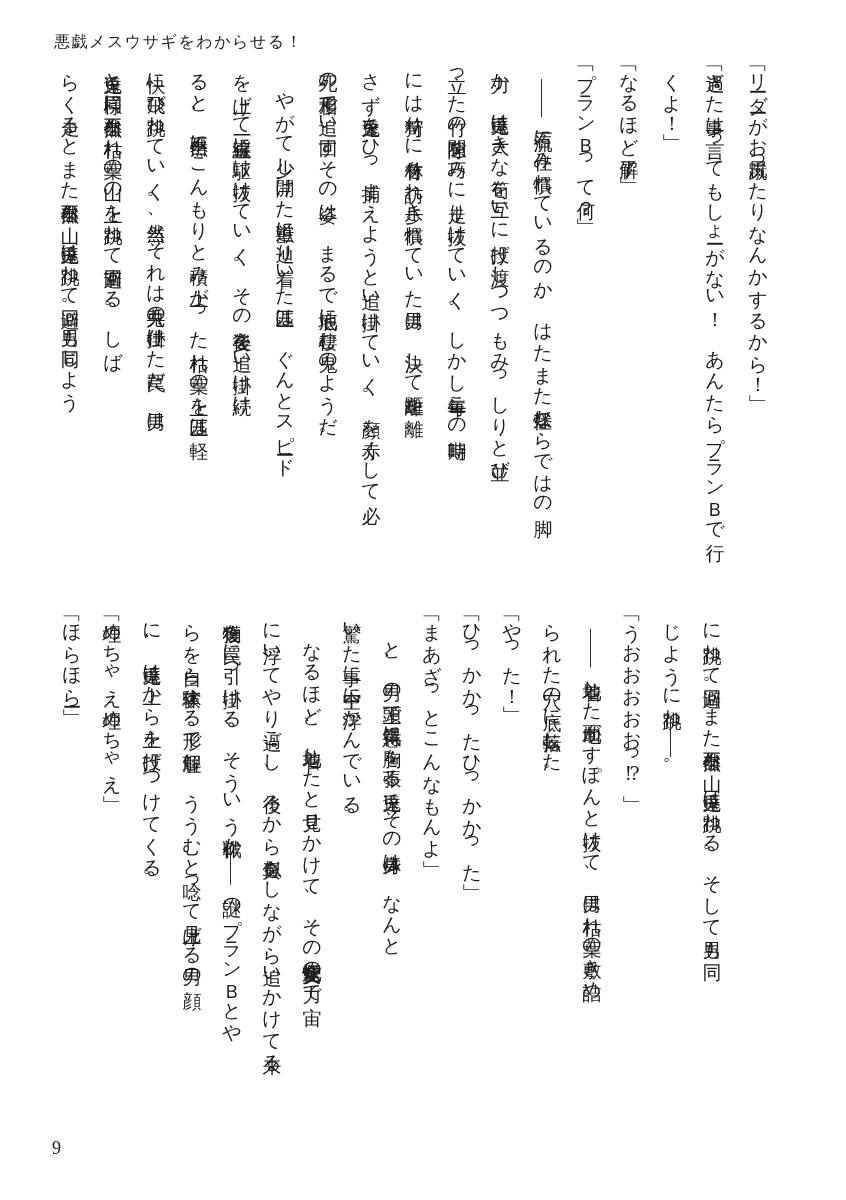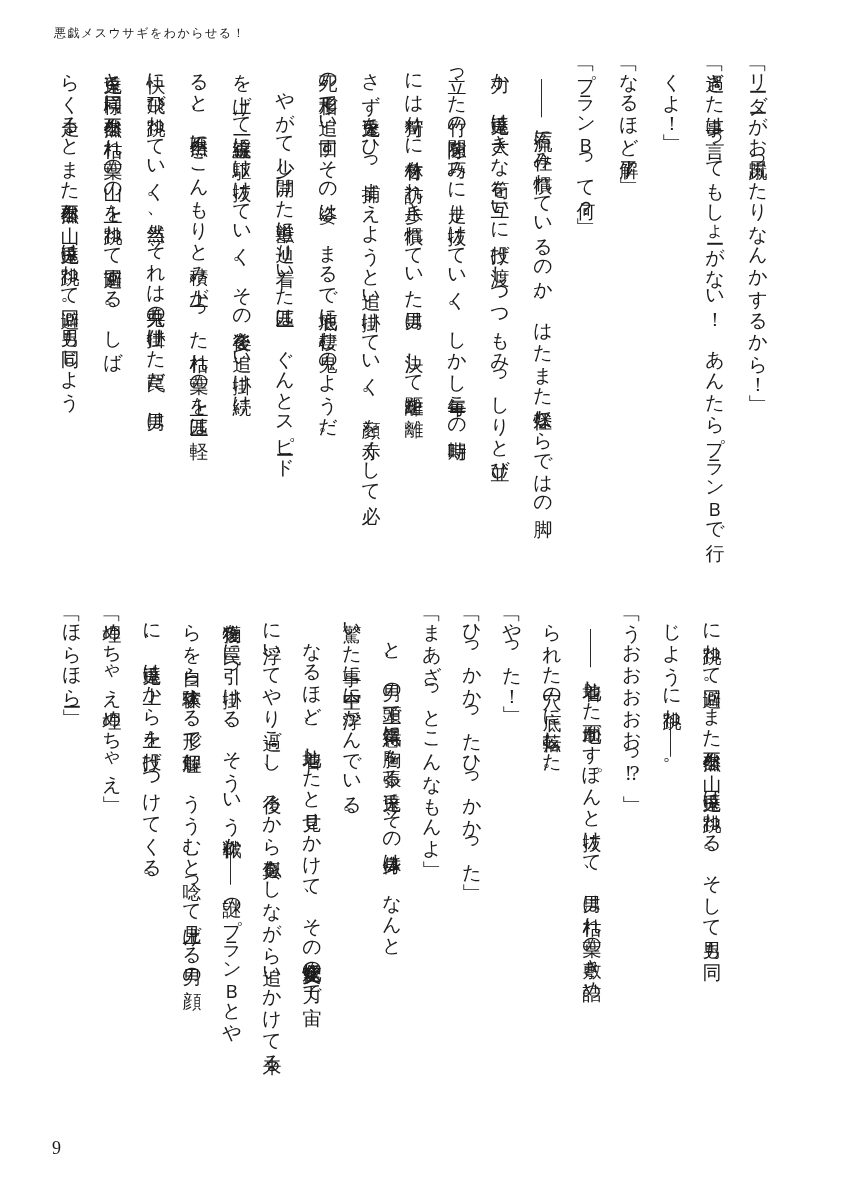--- a/index.html
+++ b/index.html
@@ -13,22 +13,22 @@
     height: 1200px;
     margin: 0 auto;
     background: #ffffff;
     color: #1c1c1c;
     font-family: "Liberation Serif", "DejaVu Serif", serif;
     overflow: hidden;
   }
   .running-header {
     position: absolute;
     left: 54px;
-    top: 25px;
-    font-size: 12px;
+    top: 32px;
+    font-size: 16px;
     letter-spacing: 1.5px;
   }
   .vblock {
     position: absolute;
     writing-mode: vertical-rl;
     text-orientation: mixed;
     font-size: 19px;
   }
   .vblock p {
     margin: 0;

